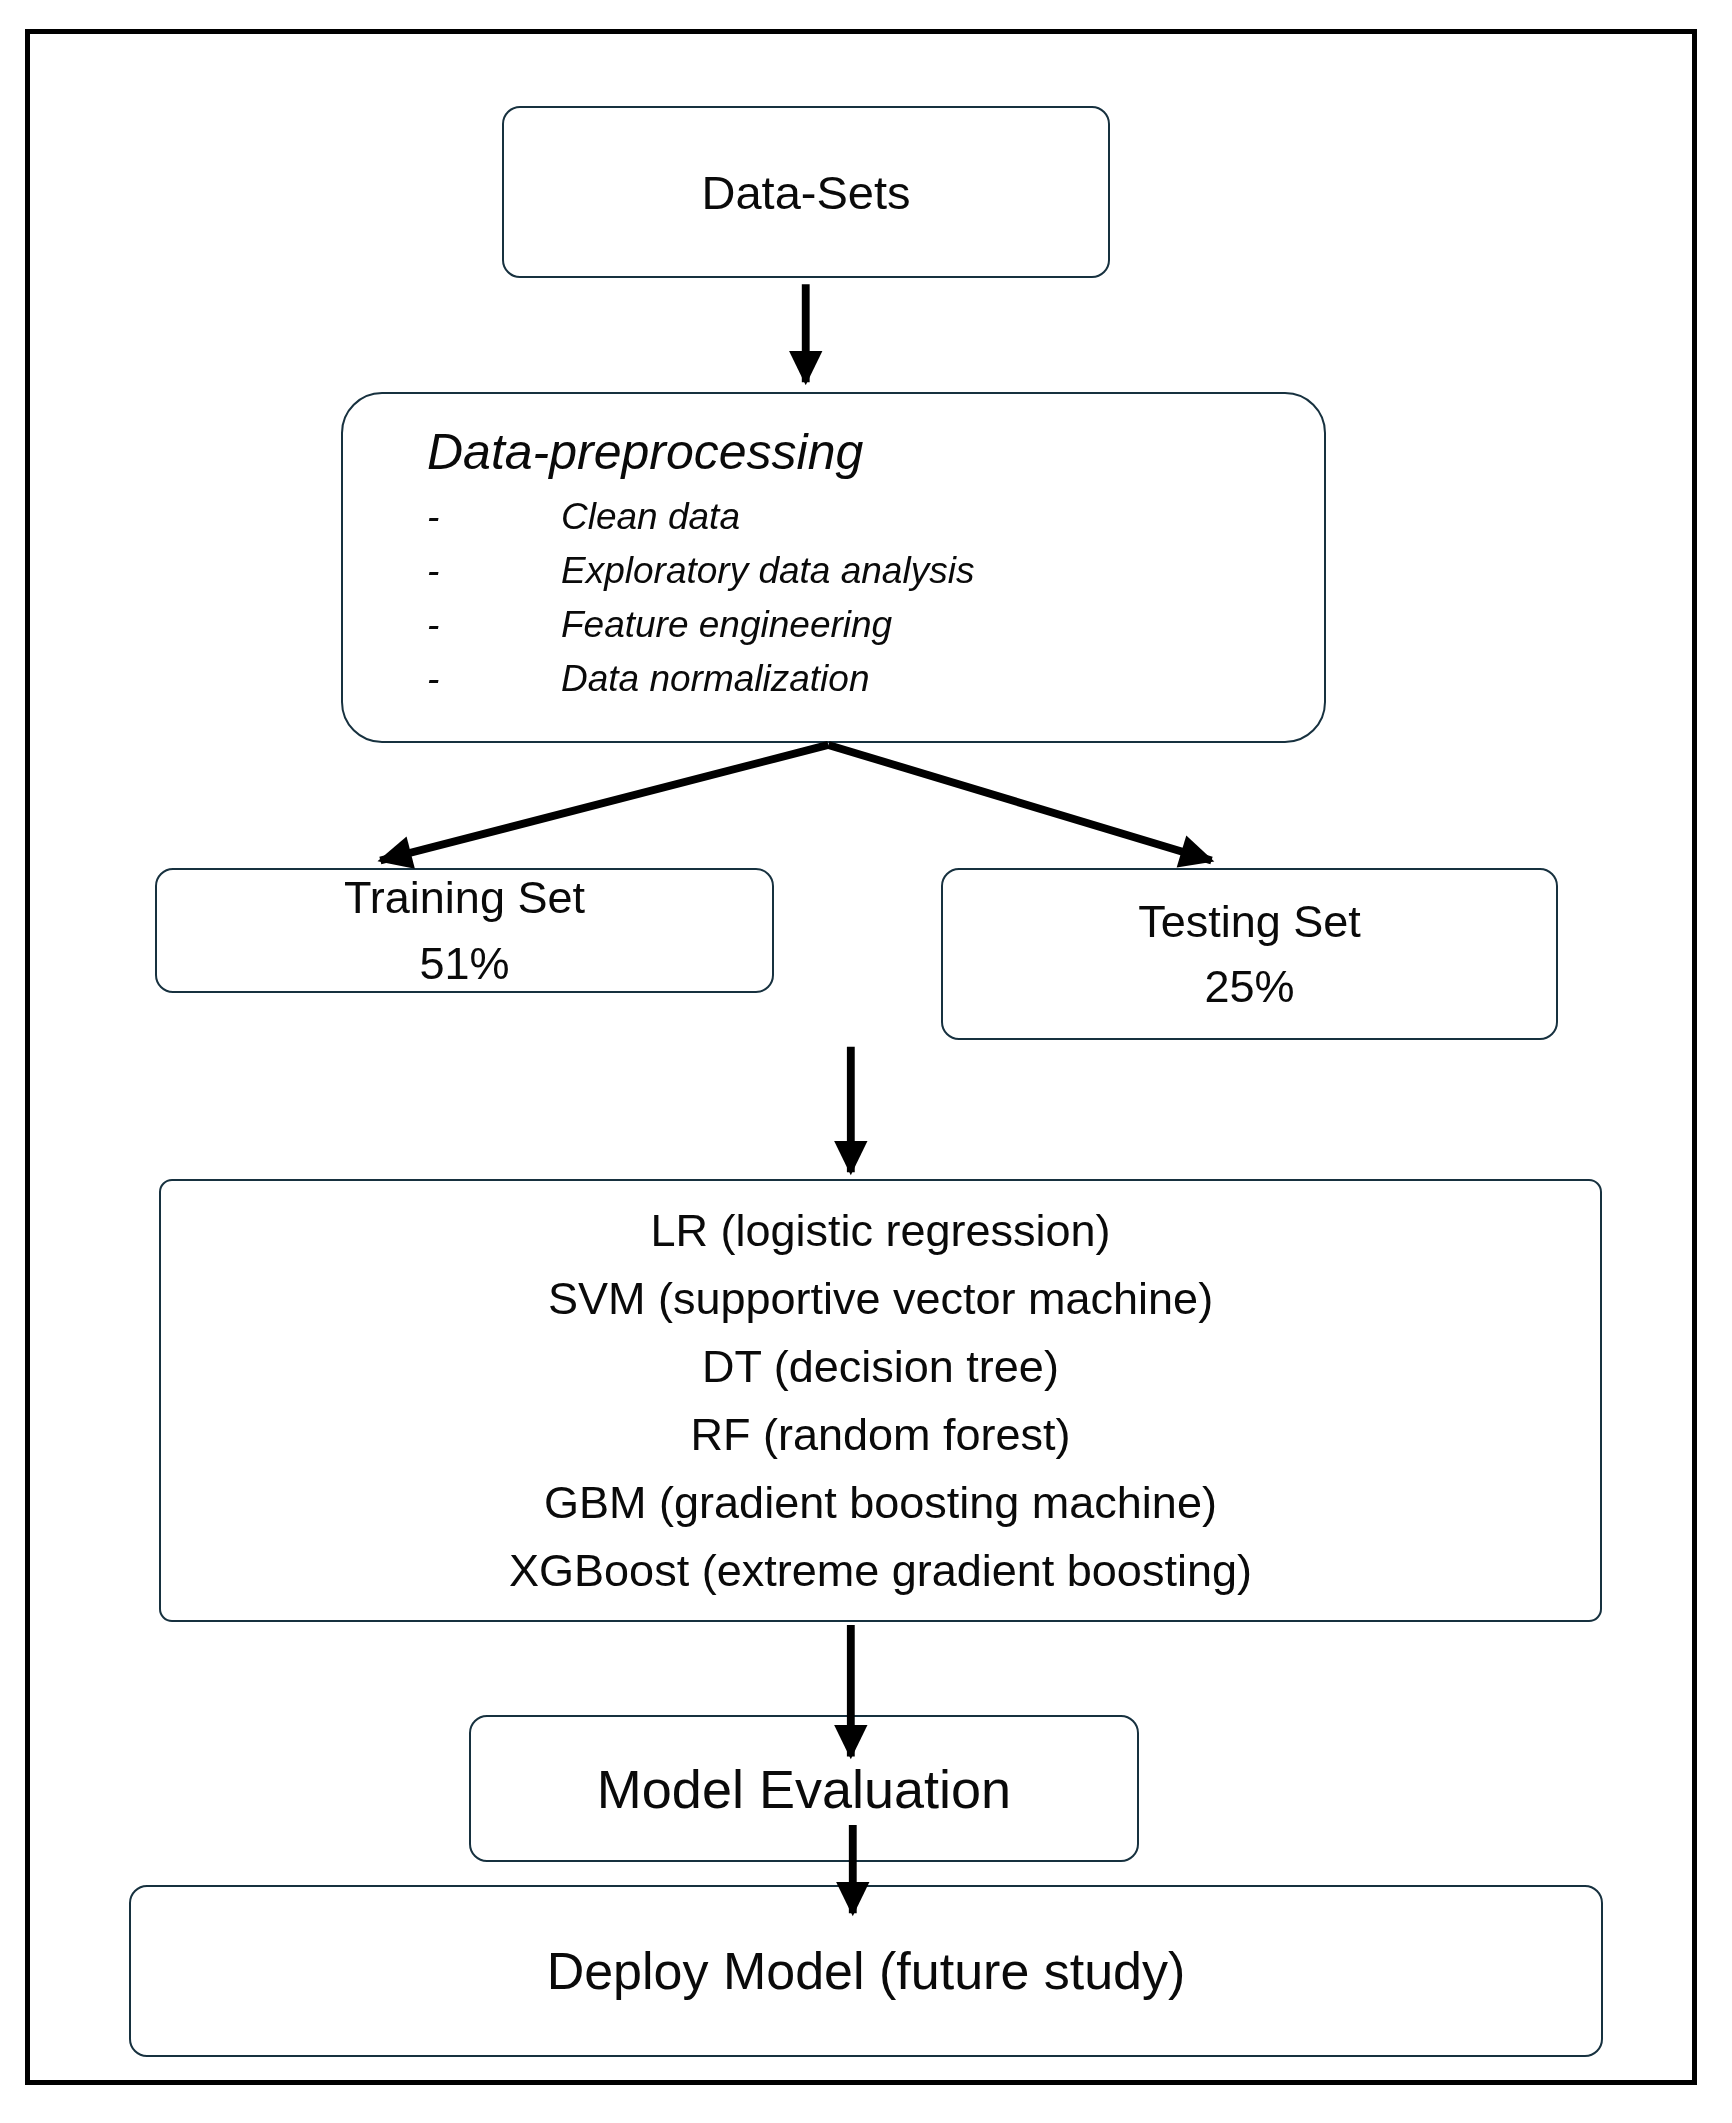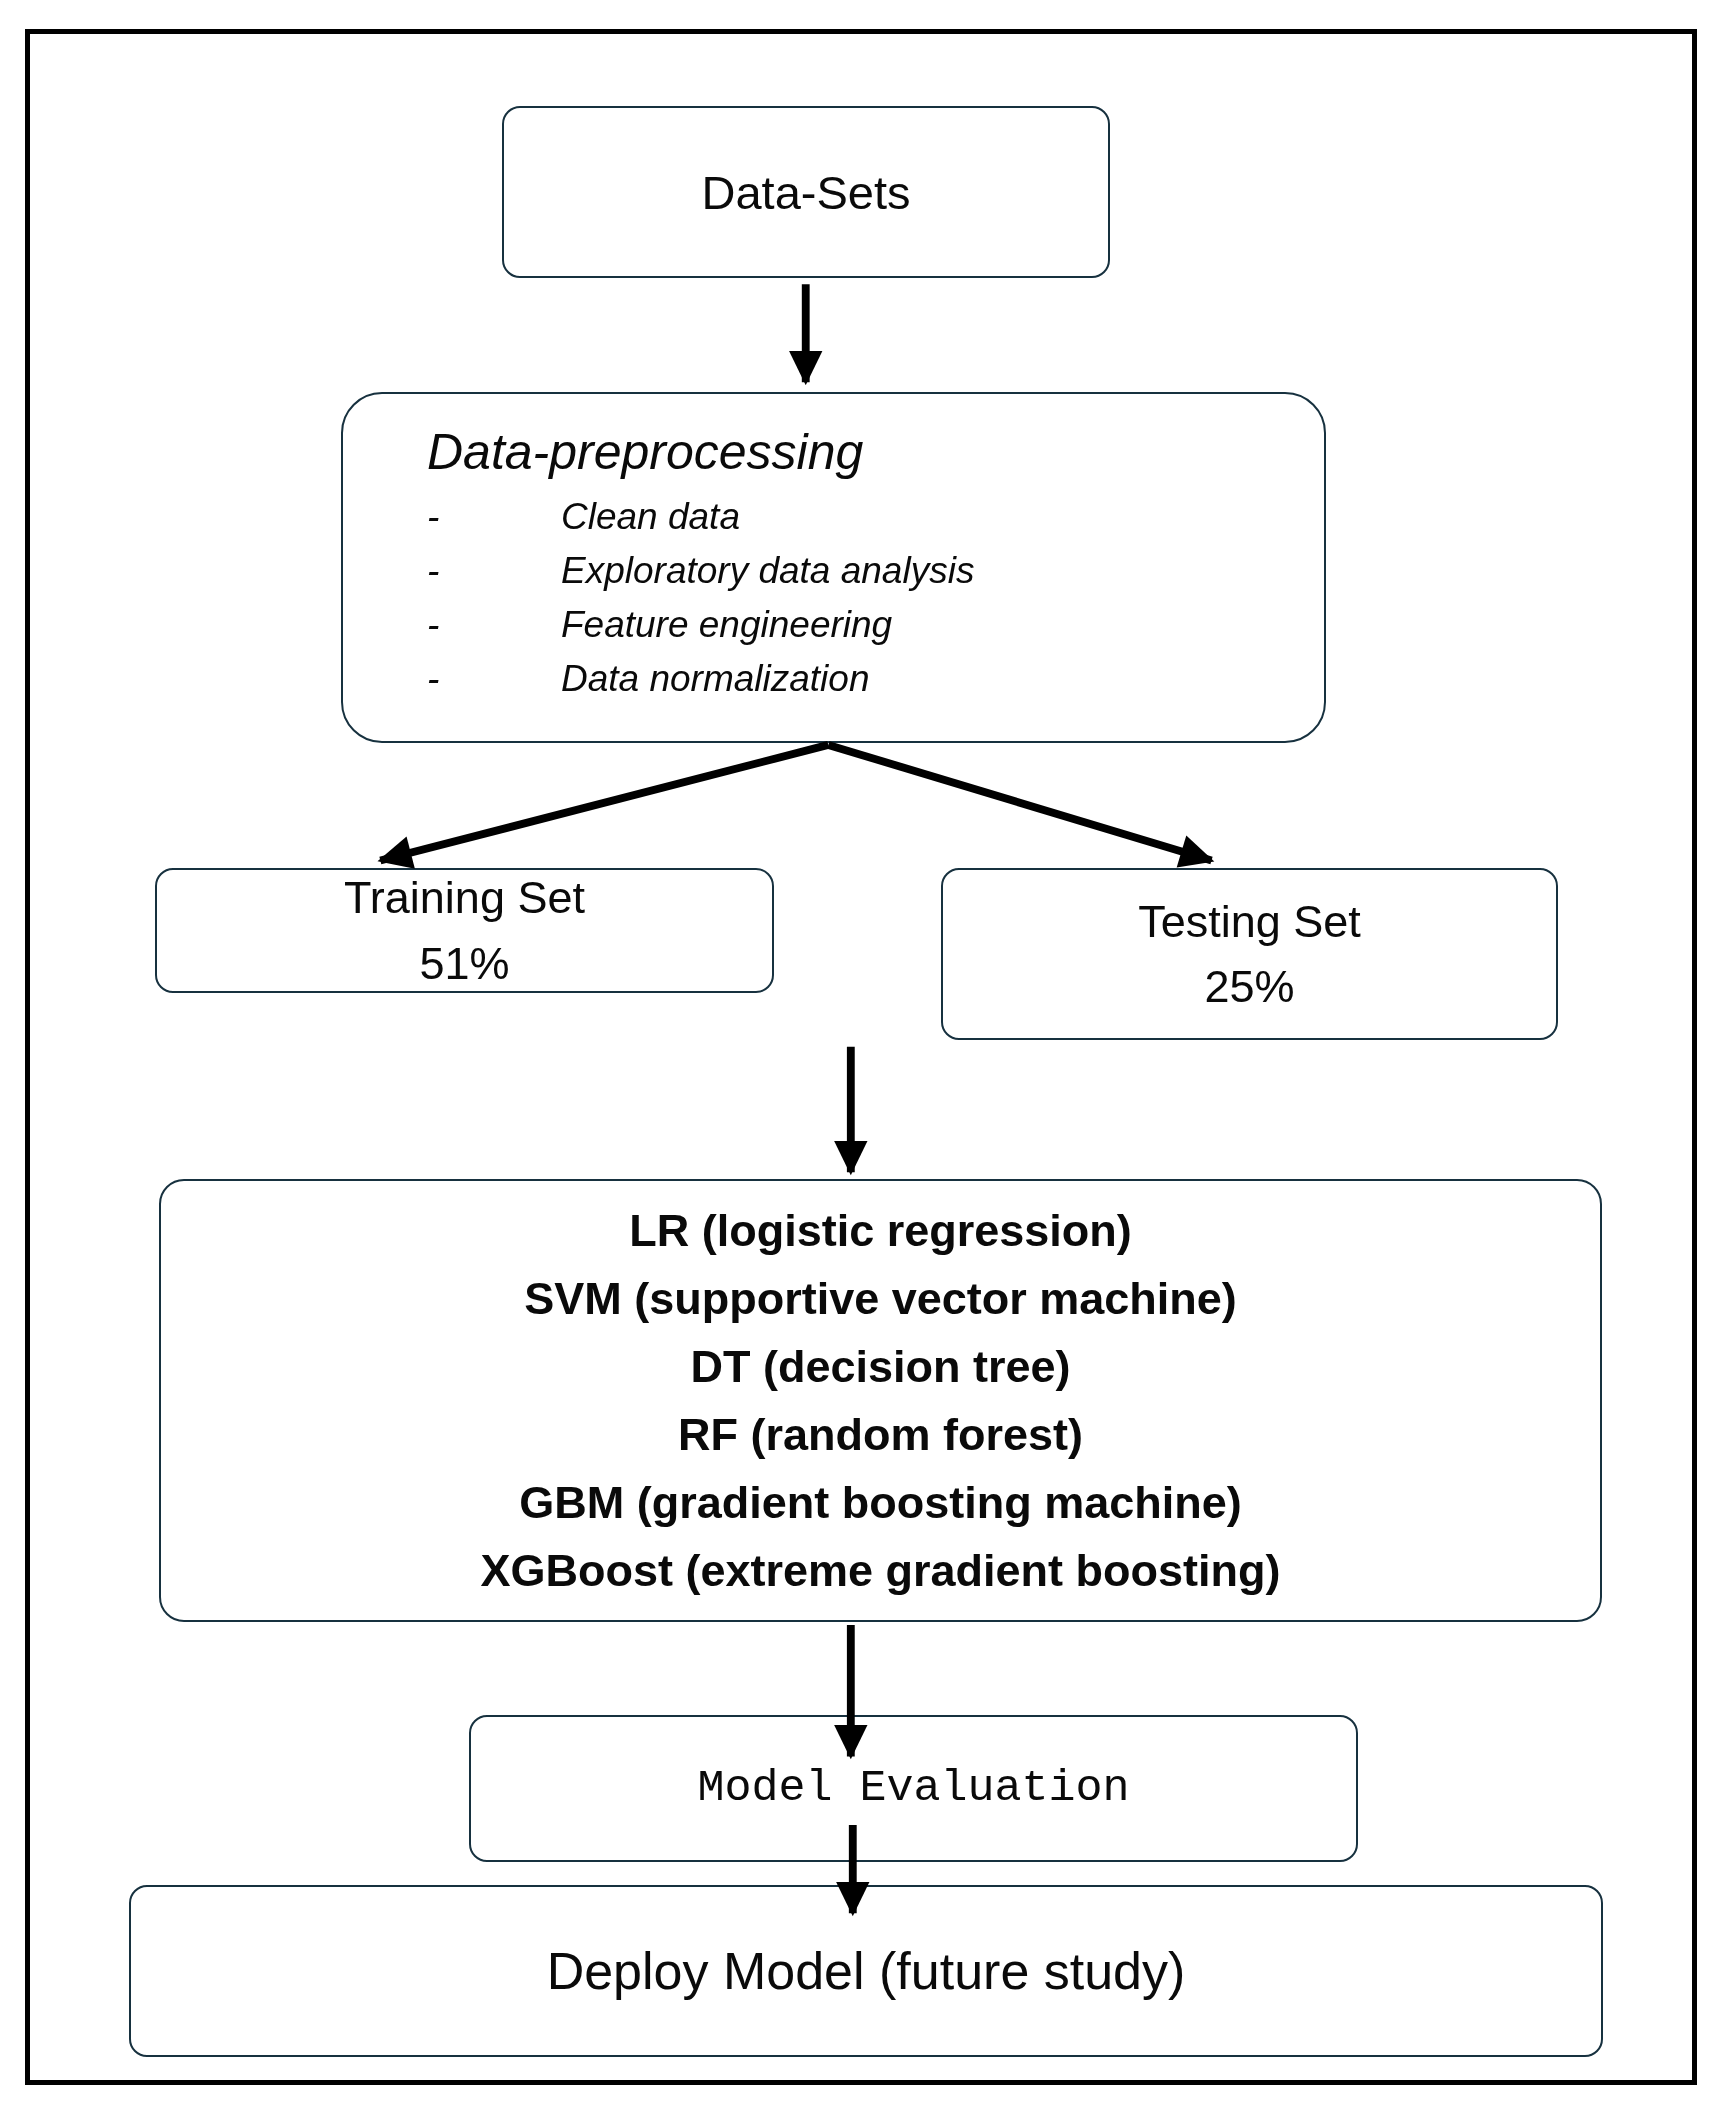--- a/index.html
+++ b/index.html
@@ -31,23 +31,23 @@
     left:341px;top:392px;width:985px;height:351px;
     align-items:flex-start;justify-content:flex-start;
     text-align:left;border-radius:41px;font-style:italic;
   }
   .pp-title{margin:31px 0 9.8px 84px;font-size:50px;line-height:1.1;}
   .pp-bullets{display:flex;flex-direction:column;}
   .pp-row{display:flex;flex-direction:row;height:54px;align-items:center;font-size:37px;}
   .pp-dash{width:134px;margin-left:84px;}
   .n-training{left:155px;top:868px;width:619px;height:125px;font-size:45px;line-height:1.45;}
   .n-testing{left:941px;top:868px;width:617px;height:172px;font-size:45px;line-height:1.45;}
-  .n-models{left:159px;top:1179px;width:1443px;height:443px;font-size:45px;border-radius:25px;font-weight:bold;}
+  .n-models{left:159px;top:1179px;width:1443px;height:443px;font-size:45px;border-radius:13px;}
   .model-line{line-height:68px;}
-  .n-evaluation{left:469px;top:1715px;width:889px;height:147px;font-size:45px;font-family:Liberation Mono, monospace;}
+  .n-evaluation{left:469px;top:1715px;width:670px;height:147px;font-size:54px;}
   .n-deploy{left:129px;top:1885px;width:1474px;height:172px;font-size:52px;}
   svg.arrows{position:absolute;left:0;top:0;z-index:5;pointer-events:none;}
   svg.arrows line{stroke:#000000;stroke-width:8;}
 </style>
 </head>
 <body>
 
 <div id="canvas">
 
   <div class="frame"></div>

